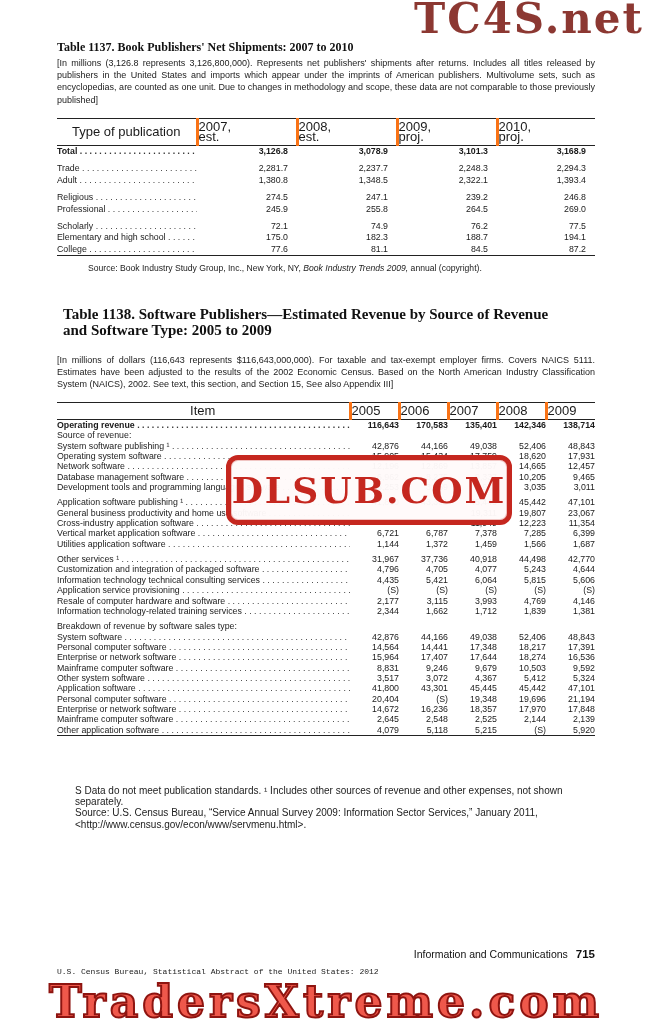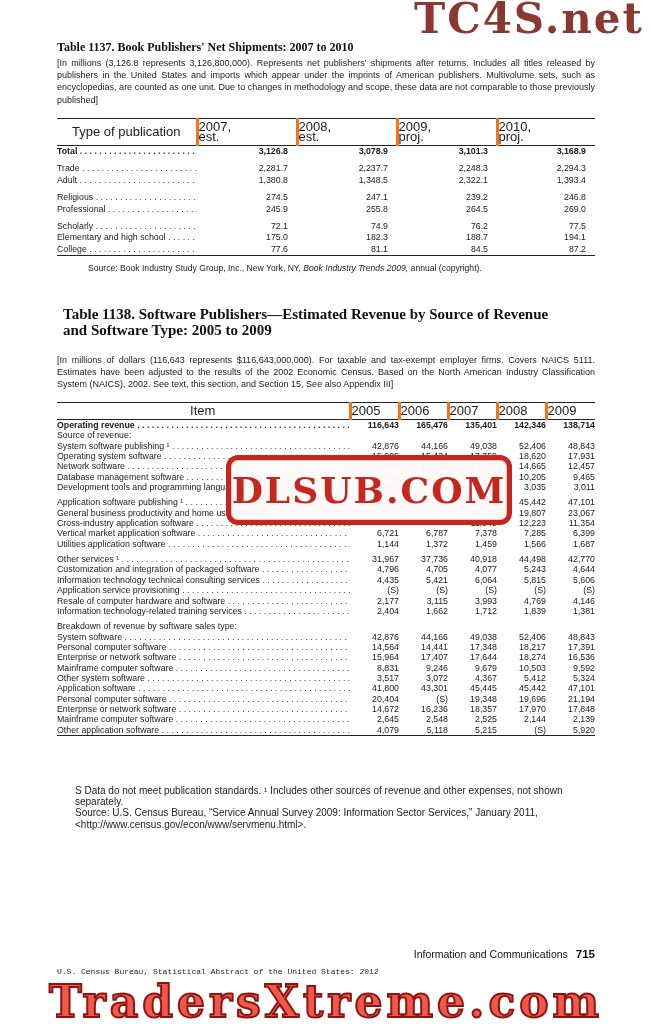--- a/index.html
+++ b/index.html
@@ -211,21 +211,21 @@
             <th class="col-head">2006</th>
             <th class="col-head">2007</th>
             <th class="col-head">2008</th>
             <th class="col-head">2009</th>
           </tr>
       </thead>
       <tbody>
           <tr>
             <td class="row-label indent-1 bold"><span class="lbl">Operating revenue</span></td>
             <td class="val bold">116,643</td>
-            <td class="val bold">165,476</td>
+            <td class="val bold">170,583</td>
             <td class="val bold">135,401</td>
             <td class="val bold">142,346</td>
             <td class="val bold">138,714</td>
           </tr>
           <tr>
             <td colspan="6" class="section-label indent-1">Source of revenue:</td>
           </tr>
           <tr>
             <td class="row-label indent-0"><span class="lbl">System software publishing ¹</span></td>
             <td class="val">42,876</td>
@@ -347,21 +347,21 @@
           <tr>
             <td class="row-label indent-1"><span class="lbl">Resale of computer hardware and software</span></td>
             <td class="val">2,177</td>
             <td class="val">3,115</td>
             <td class="val">3,993</td>
             <td class="val">4,769</td>
             <td class="val">4,146</td>
           </tr>
           <tr>
             <td class="row-label indent-1"><span class="lbl">Information technology-related training services</span></td>
-            <td class="val">2,404</td>
+            <td class="val">2,344</td>
             <td class="val">1,662</td>
             <td class="val">1,712</td>
             <td class="val">1,839</td>
             <td class="val">1,381</td>
           </tr>
           <tr class="spacer-row">
             <td colspan="6"></td>
           </tr>
           <tr>
             <td colspan="6" class="section-label indent-1">Breakdown of revenue by software sales type:</td>

